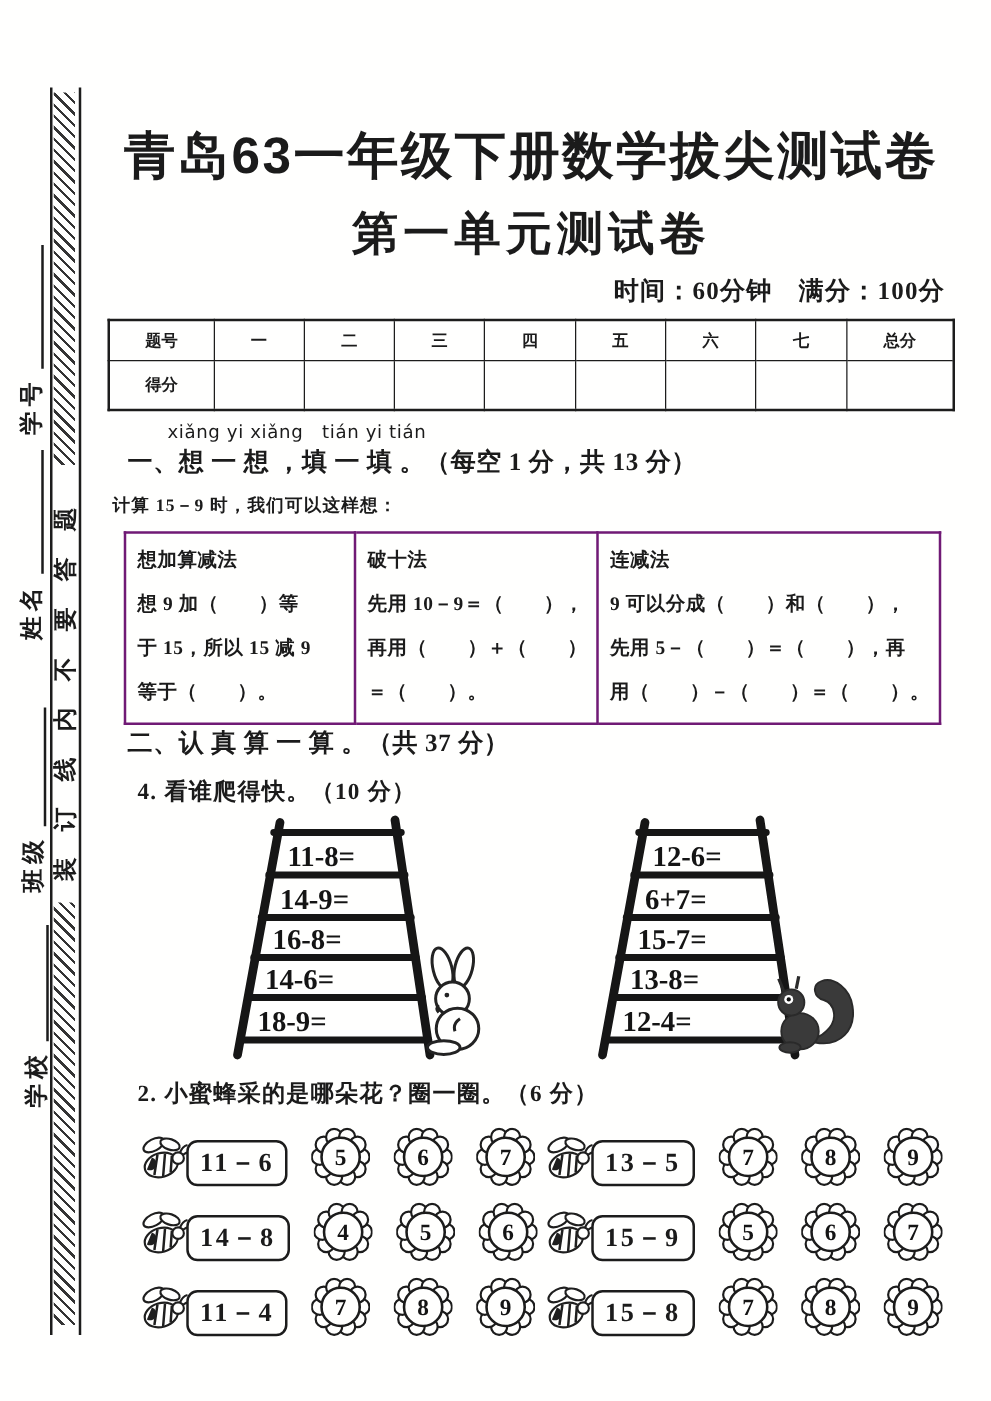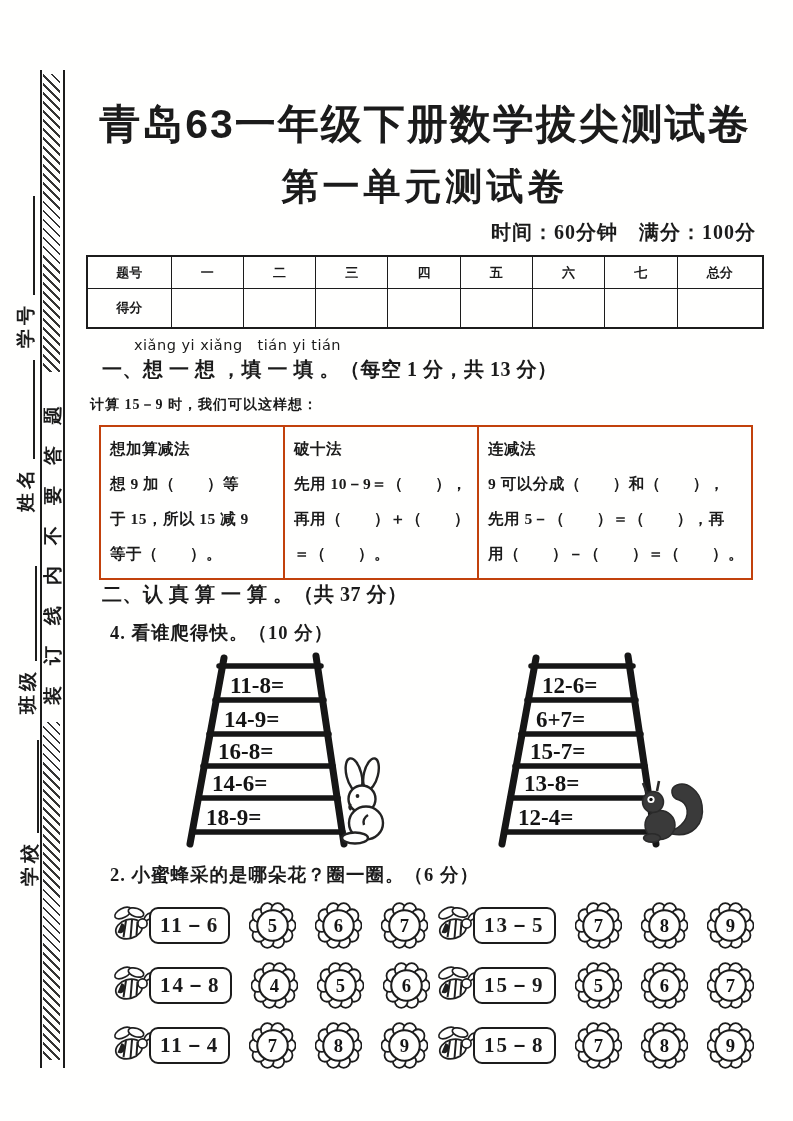--- a/index.html
+++ b/index.html
@@ -45,35 +45,35 @@
   table.score td{border:1.7px solid #1c1c1c;text-align:center;
     font-size:13px;font-weight:700;padding:0;}
   table.score tr.hdr td{height:31px;}
   table.score tr.scr td{height:38px;}
   .pinyin{font-family:"DejaVu Sans",sans-serif;font-size:14.5px;margin:7px 0 0 48px;
     letter-spacing:.5px;}
   .heading{font-size:20px;font-weight:bold;margin:1px 0 0 16px;letter-spacing:.5px;}
   .intro{font-size:14px;font-weight:700;margin:13px 0 0 4px;letter-spacing:1px;}
   table.methods{border-collapse:collapse;margin:11px 0 0 13px;table-layout:fixed;
     border:2.3px solid #1c1c1c;}
-  table.methods td{border:2px solid #c2410c;vertical-align:top;
+  table.methods td{border:2px solid #701a75;vertical-align:top;
     padding:4px 7px 7px 9px;font-size:15.5px;font-weight:700;margin-left:27px;}
   .m-line{line-height:35px;white-space:nowrap;letter-spacing:.5px;}
   .q-label{font-size:18.5px;font-weight:700;margin:12px 0 0 24px;letter-spacing:1px;}
   
-  .ladders{display:flex;margin:7px 0 0 82px;gap:60px;}
+  .ladders{display:flex;margin:7px 0 0 82px;gap:40px;}
   .ladder-wrap{position:relative;width:252px;height:198px;}
   svg.ladder{width:240px;height:196px;display:block;}
   .lstep{font-family:"Liberation Serif",serif;font-weight:bold;font-size:23px;fill:#141414;}
   .rabbit{position:absolute;left:160px;top:102px;width:70px;height:92px;}
   .squirrel{position:absolute;left:150px;top:120px;width:80px;height:74px;}
   
   .bee-area{margin:8px 0 0 22px;}
   .bee-row{display:flex;align-items:center;height:60px;}
-  .bee-group{display:flex;align-items:center;}
+  .bee-group{display:flex;align-items:flex-end;}
   .bee-group.gl{width:324px;}
   .bee-icon{width:46px;height:42px;flex:0 0 auto;}
   .bee-icon svg{width:46px;height:42px;display:block;}
   .expr-box{border:2.3px solid #1c1c1c;border-radius:9px;padding:0 9px;height:33px;
     line-height:33px;font-size:21px;font-weight:bold;letter-spacing:2px;
     margin-left:-5px;white-space:nowrap;background:#fffffe;}
   .flower{width:47px;height:47px;margin-left:19px;flex:0 0 auto;}
   .flower svg{width:47px;height:47px;display:block;}
   .fnum{font-size:19px;font-weight:bold;text-anchor:middle;fill:#141414;
     font-family:"Liberation Serif",serif;}

